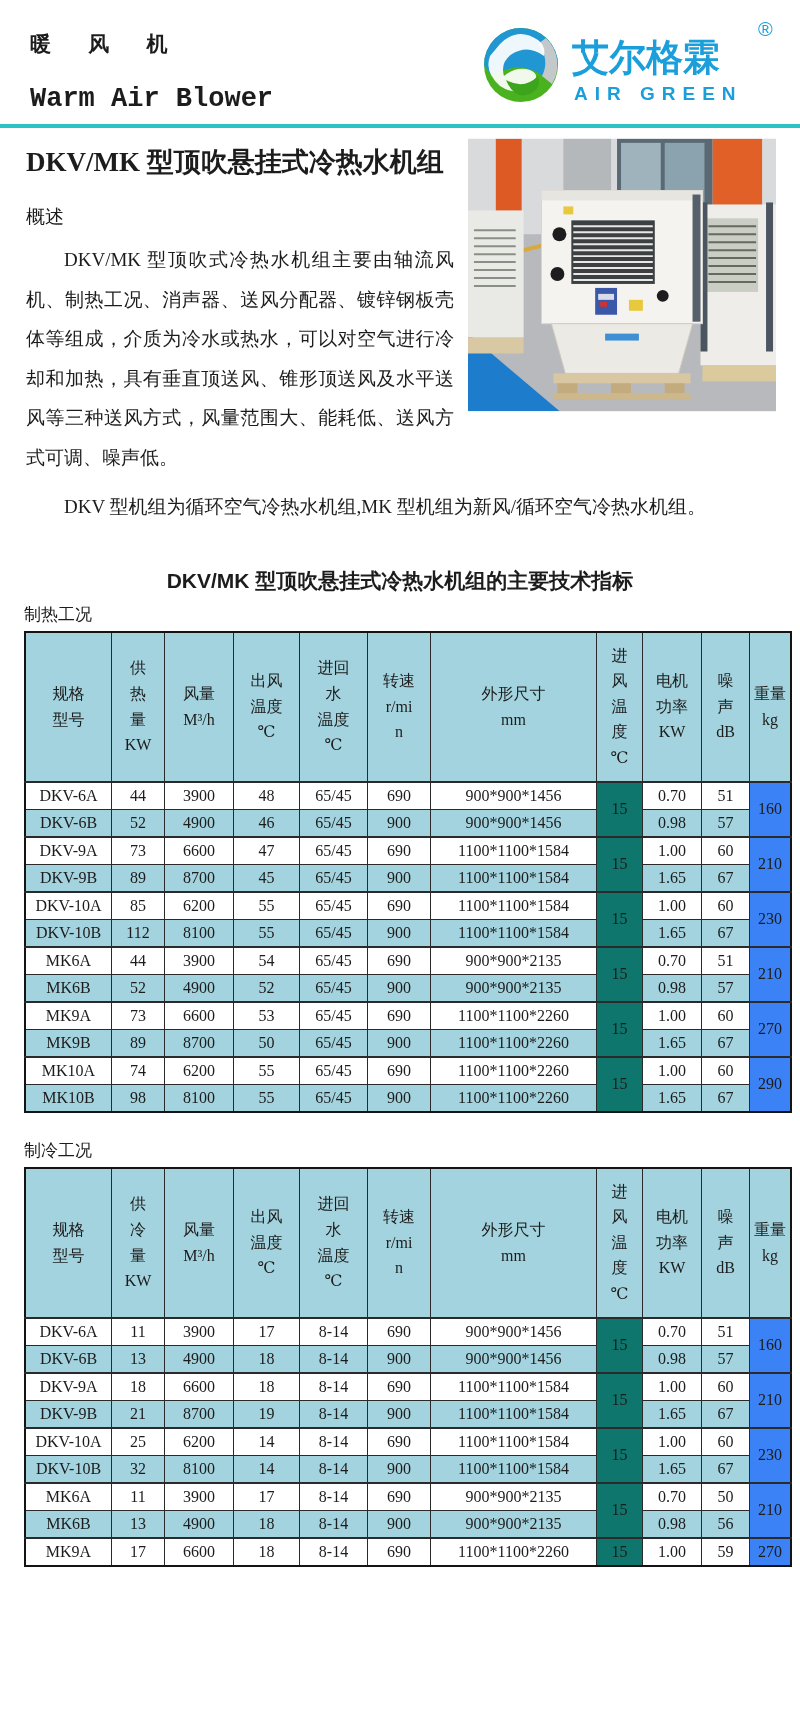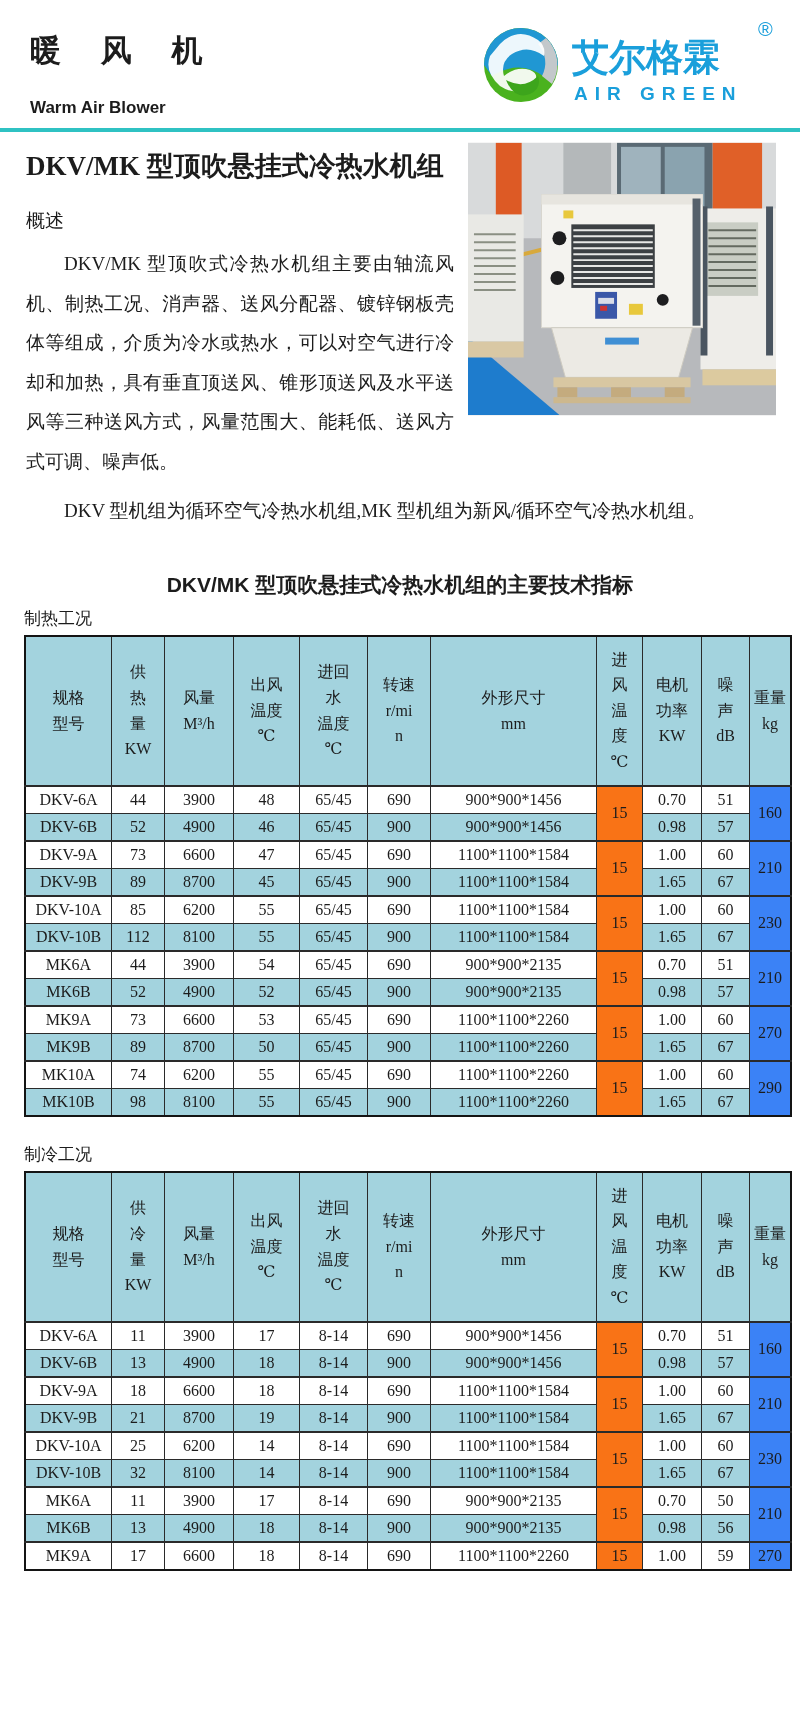--- a/index.html
+++ b/index.html
@@ -1,22 +1,22 @@
 <!DOCTYPE html>
 <html lang="zh"><head>
 <meta charset="utf-8">
 <style>
   html,body{margin:0;padding:0;background:#fff;}
   body{width:800px;font-family:"Liberation Serif","DejaVu Serif",serif;color:#1c1c1c;}
   .page{width:800px;min-height:1723px;box-sizing:border-box;padding:14px 24px 26px;}
 
   
   .top{display:flex;justify-content:space-between;align-items:flex-start;}
-  .brand-cn{font-size:31px;font-weight:600;letter-spacing:16px;margin:16px 0 0 6px;}
-  .brand-en{font-size:17px;font-weight:700;margin:26px 0 0 6px;font-family:Liberation Sans, sans-serif;}
+  .brand-cn{font-size:21px;font-weight:600;letter-spacing:16px;margin:16px 0 0 6px;}
+  .brand-en{font-size:27px;font-weight:700;margin:26px 0 0 6px;font-family:Liberation Mono, monospace;}
   .logo-wrap{margin-top:4px;}
   .accent-rule{height:4px;background:#2fc2c3;margin:10px -24px 0;}
 
   
   .product-photo{float:right;width:308px;height:274px;margin:10px 0 6px 14px;}
   .product-title{font-size:27px;font-weight:700;margin:16px 0 0 2px;}
   .overview-label{font-size:19px;margin:24px 0 0 2px;}
   .para{font-size:19px;line-height:2.08;text-align:justify;text-indent:2em;margin:10px 0 0 2px;}
   .para.clear{clear:both;}
 
@@ -26,21 +26,21 @@
   .cond-label{font-family:"Liberation Sans","DejaVu Sans",sans-serif;font-size:17px;margin:2px 0 5px 0;}
   .spec-table{width:100%;border-collapse:collapse;table-layout:fixed;border:2px solid #141414;margin-bottom:26px;}
   .spec-table th{background:#a3d3de;font-weight:400;font-size:16px;white-space:pre-line;
                  line-height:1.6;vertical-align:middle;text-align:center;padding:10px 0;
                  border:1px solid #2a2a2a;border-bottom-width:2px;}
   .spec-table td{height:26px;text-align:center;vertical-align:middle;font-size:16px;
                  border:1px solid #2a2a2a;padding:0 1px;}
   .spec-table tbody tr:nth-child(odd) td{border-top-width:2px;}
   .row-white td{background:#ffffff;}
   .row-blue td{background:#a3d3de;}
-  td.cell-merge-white{background:#f97316;}
+  td.cell-merge-white{background:#0f766e;}
   td.cell-merge-blue{background:#3b82f6;}
   .c0{width:85px;} .c1{width:52px;} .c2{width:68px;} .c3{width:65px;} .c4{width:67px;}
   .c5{width:62px;} .c6{width:165px;} .c7{width:45px;} .c8{width:58px;margin-left:20px;} .c9{width:47px;} .c10{width:40px;}
 </style>
 </head>
 <body>
 
 <div class="page">
 
   <div class="top">

